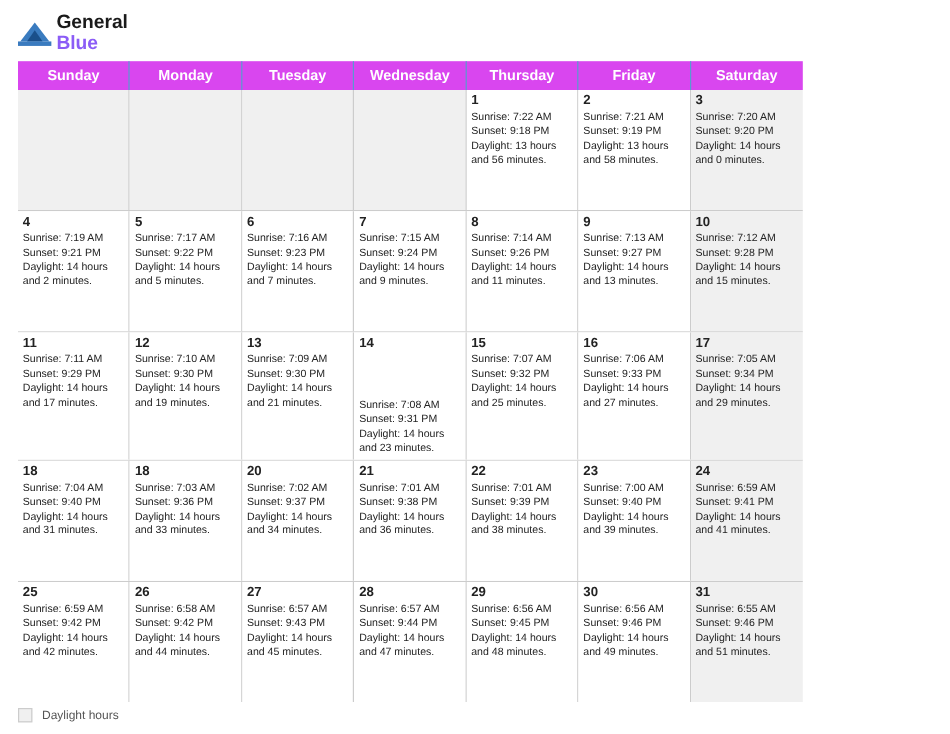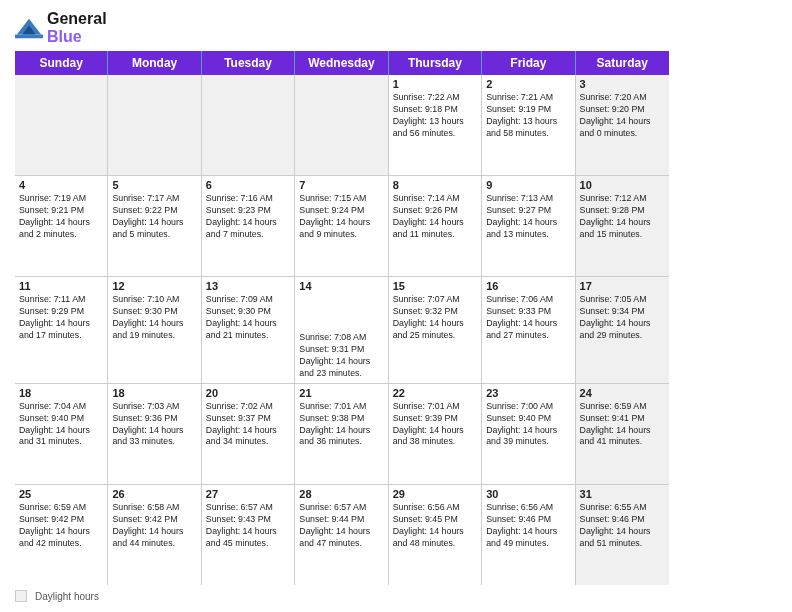--- a/index.html
+++ b/index.html
@@ -54,21 +54,21 @@
       margin-top: 2px;
     }
     .calendar {
       flex: 1;
       display: flex;
       flex-direction: column;
     }
     .cal-header {
       display: grid;
       grid-template-columns: repeat(7, 1fr);
-      background: #6d28d9;
+      background: #d946ef;
     }
     .cal-header-cell {
       color: #fff;
       font-size: 12px;
       font-weight: bold;
       padding: 5px 4px;
       text-align: center;
       border-right: 1px solid #5a9ad0;
     }
     .cal-header-cell:last-child { border-right: none; }

